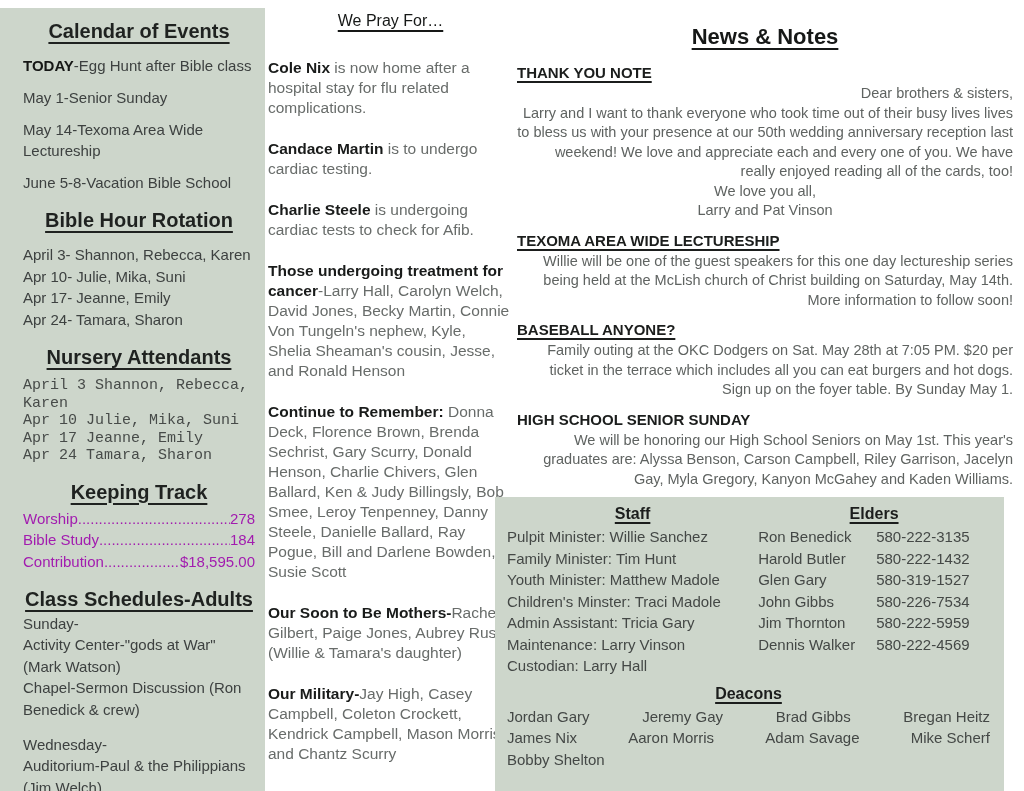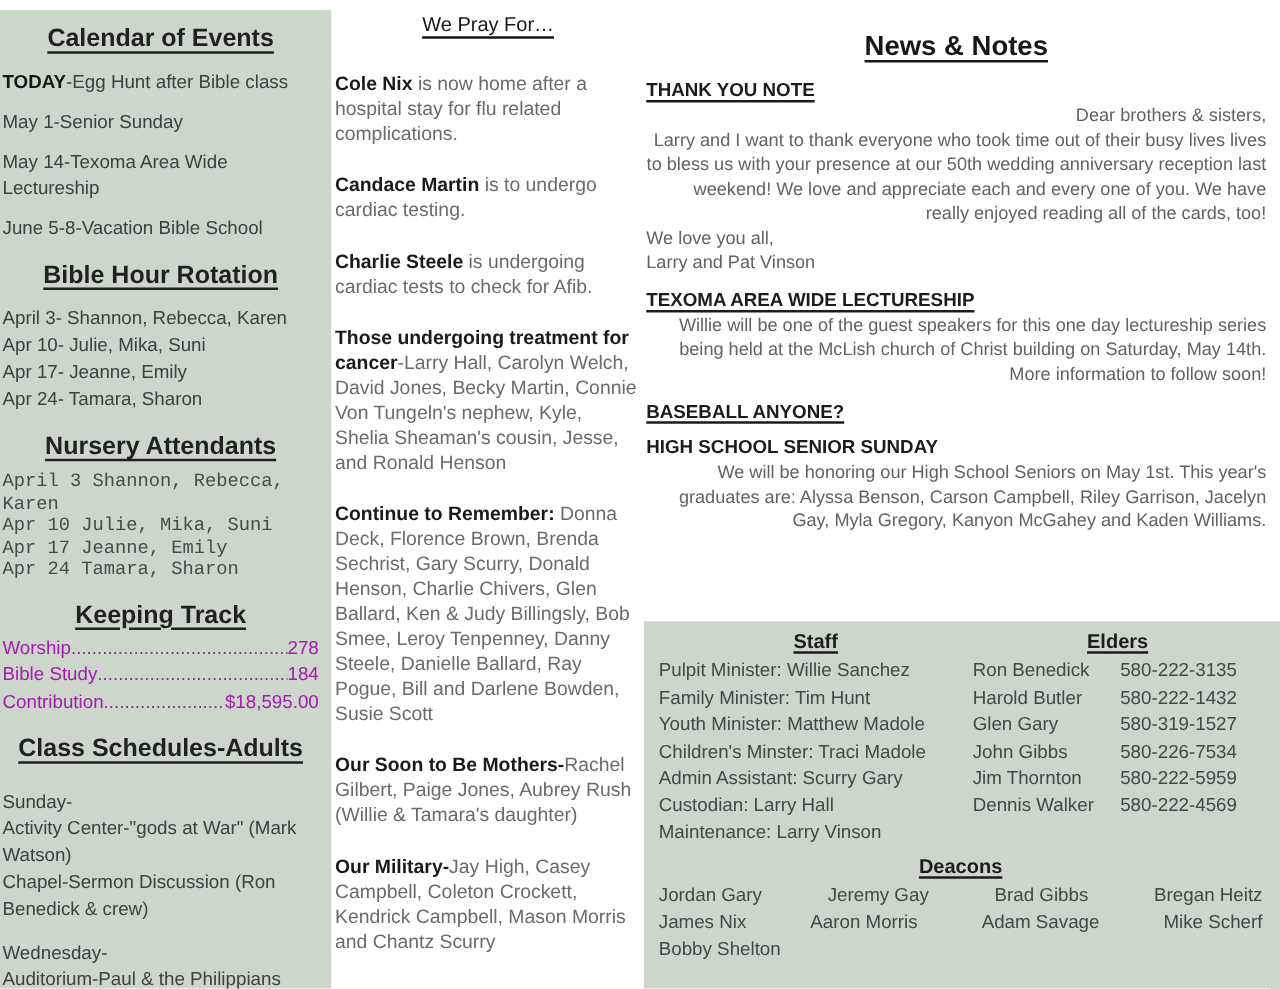--- a/index.html
+++ b/index.html
@@ -3,21 +3,21 @@
 <meta charset="utf-8">
 <style>
   * { margin:0; padding:0; box-sizing:border-box; }
   html,body { width:1024px; height:791px; background:#ffffff; }
   body { font-family:"Liberation Sans","DejaVu Sans",sans-serif; }
   #canvas { position:relative; width:1024px; height:791px; overflow:hidden; background:#ffffff; }
 
   
   .left-panel {
     position:absolute; left:0; top:8px; width:265px; height:783px;
-    background:#cdd6cb; padding:12px 10px 0 2px;
+    background:#cdd6cb; padding:12px 10px 0 23px;
   }
   .panel-heading {
     font-size:20px; font-weight:600; color:#1f2220; text-align:center;
     text-decoration:underline; text-decoration-thickness:1.5px; text-underline-offset:4px;
     margin-bottom:12px;
   }
   .cal-item { font-size:15px; color:#3d4140; line-height:21px; margin-bottom:11px; }
   .cal-item b { color:#151715; }
   .sec-gap { margin-top:16px; }
   .rot-item { font-size:15px; color:#3d4140; line-height:21.5px; }
@@ -50,25 +50,25 @@
     margin-bottom:14px;
   }
   .news-sec { margin-bottom:11px; }
   .news-head {
     font-size:15px; font-weight:700; color:#1b1d1c;
     text-decoration:underline; text-decoration-thickness:1.5px; text-underline-offset:3px;
     margin-bottom:3px;
   }
   .news-head.no-underline { text-decoration:none; }
   .news-body { font-size:14.5px; color:#5f6361; line-height:19.5px;text-align:right; }
-  .news-center { font-size:14.5px; color:#5f6361; line-height:19.5px; text-align:left; }
+  .news-center { font-size:14.5px; color:#5f6361; line-height:19.5px; text-align:center; }
 
   
   .dir-box {
-    position:absolute; left:515px; top:497px; width:509px; height:294px;
+    position:absolute; left:495px; top:497px; width:509px; height:294px;
     background:#cdd6cb; padding:8px 14px 0 12px;
   }
   .dir-cols { display:flex; }
   .dir-col-staff { width:52%; }
   .dir-col-elders { width:48%; }
   .dir-heading {
     font-size:16px; font-weight:700; color:#1b1d1c; text-align:center;
     text-decoration:underline; text-decoration-thickness:1.5px; text-underline-offset:3px;
     margin-bottom:3px;
   }
@@ -113,21 +113,21 @@
       <span class="kt-label">Bible Study</span>
       <span class="kt-dots">......................................................................</span>
       <span class="kt-value"> 184</span>
     </div>
     <div class="kt-row">
       <span class="kt-label">Contribution</span>
       <span class="kt-dots">......................................................................</span>
       <span class="kt-value">$18,595.00</span>
     </div>
 
-    <div class="panel-heading sec-gap" style="margin-bottom:22px;">Class Schedules-Adults</div>
+    <div class="panel-heading sec-gap" style="margin-bottom:4px;">Class Schedules-Adults</div>
     <div class="cls-day">Sunday-</div>
     <div class="cls-line">Activity Center-"gods at War" (Mark Watson)</div>
     <div class="cls-line">Chapel-Sermon Discussion (Ron Benedick &amp; crew)</div>
     <div class="cls-day" style="margin-top:16px;">Wednesday-</div>
     <div class="cls-line">Auditorium-Paul &amp; the Philippians (Jim Welch)</div>
   </div>
 
   <div class="mid-col">
     <div class="mid-title">We Pray For…</div>
     <div class="pray-p"><b>Cole Nix</b><span> is now home after a hospital stay for flu related complications.</span></div>
@@ -150,39 +150,40 @@
       <div class="news-center">Larry and Pat Vinson</div>
     </div>
 
     <div class="news-sec">
       <div class="news-head">TEXOMA AREA WIDE LECTURESHIP</div>
       <div class="news-body">Willie will be one of the guest speakers for this one day lectureship series being held at the McLish church of Christ building on Saturday,  May 14th. More information to follow soon!</div>
     </div>
 
     <div class="news-sec">
       <div class="news-head">BASEBALL ANYONE?</div>
+      <div class="news-body"> Family outing at the OKC Dodgers on Sat. May 28th at 7:05 PM. $20 per ticket in the terrace which includes all you can eat burgers and hot dogs. Sign up on the foyer table. By Sunday May 1.</div>
     </div>
 
     <div class="news-sec">
       <div class="news-head no-underline">HIGH SCHOOL SENIOR SUNDAY</div>
       <div class="news-body">We will be honoring our High School Seniors on May 1st. This year's graduates are: Alyssa Benson, Carson Campbell, Riley Garrison, Jacelyn Gay, Myla Gregory,  Kanyon McGahey and Kaden Williams.</div>
     </div>
   </div>
 
   <div class="dir-box">
     <div class="dir-cols">
       <div class="dir-col-staff">
         <div class="dir-heading">Staff</div>
         <div class="dir-line">Pulpit Minister: Willie Sanchez</div>
         <div class="dir-line">Family Minister: Tim Hunt</div>
         <div class="dir-line">Youth Minister: Matthew Madole</div>
         <div class="dir-line">Children's Minster: Traci Madole</div>
-        <div class="dir-line">Admin Assistant: Scurry Gary</div>
+        <div class="dir-line">Admin Assistant: Tricia Gary</div>
+        <div class="dir-line">Maintenance: Larry Vinson</div>
         <div class="dir-line">Custodian: Larry Hall</div>
-        <div class="dir-line">Maintenance: Larry Vinson</div>
       </div>
       <div class="dir-col-elders">
         <div class="dir-heading">Elders</div>
         <div class="elder-row">
             <span class="elder-name">Ron Benedick</span>
             <span class="elder-phone">580-222-3135</span>
           </div>
         <div class="elder-row">
             <span class="elder-name">Harold Butler</span>
             <span class="elder-phone">580-222-1432</span>

